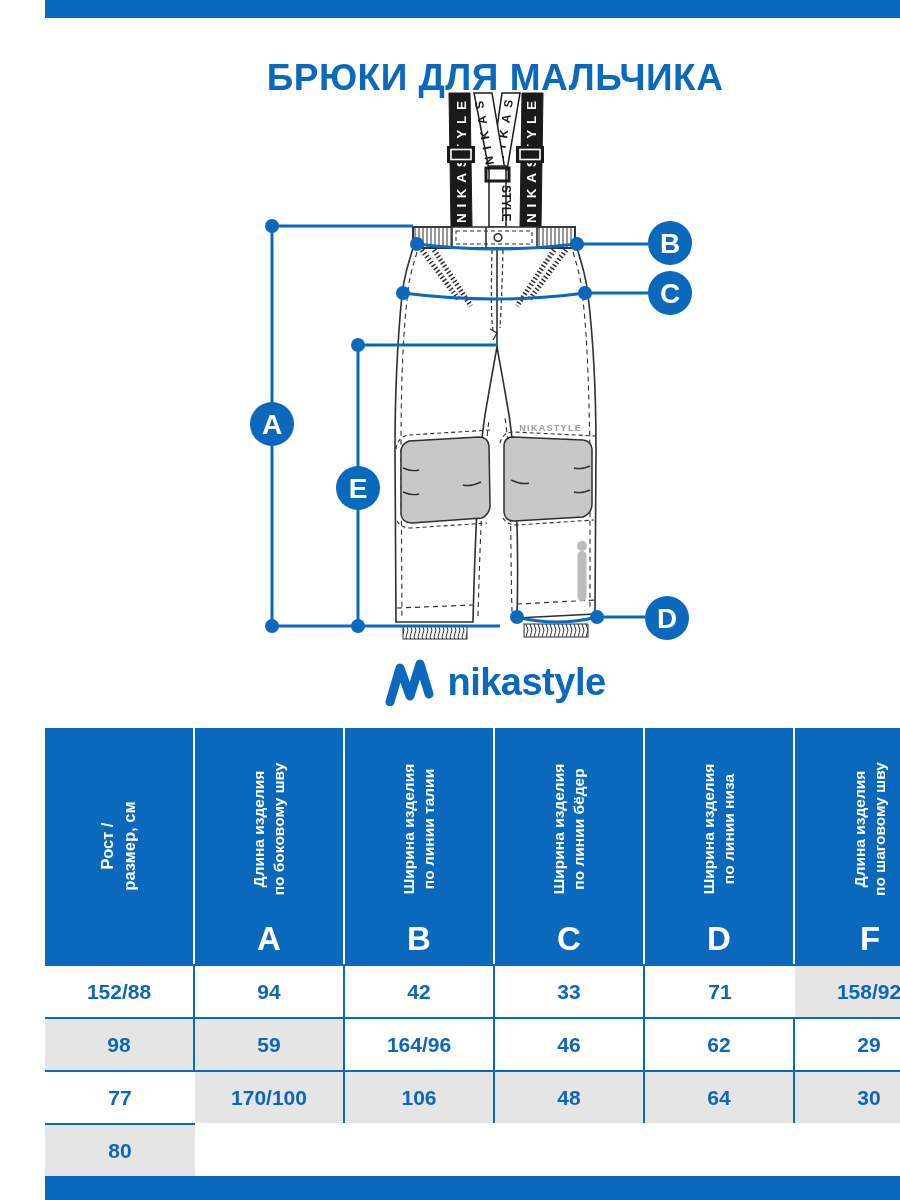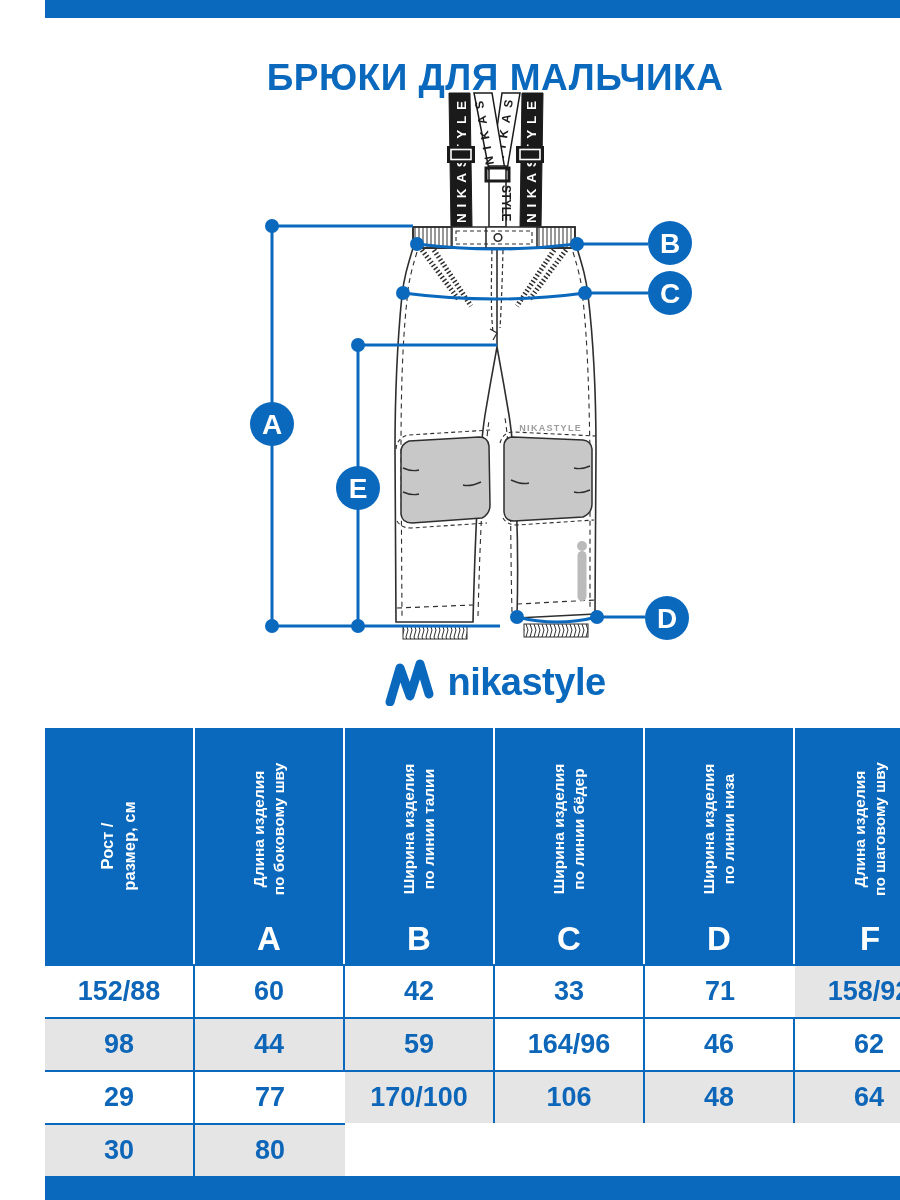--- a/index.html
+++ b/index.html
@@ -18,21 +18,21 @@
   .hcell{position:relative;background:#0a68bd;border-right:2px solid #fff;box-sizing:border-box;
          display:flex;flex-direction:column;justify-content:flex-end;align-items:center;}
   .hcell.last{border-right:none;}
   .rot{position:absolute;left:50%;top:43%;transform:translate(-50%,-50%) rotate(-90deg);
        text-align:center;color:#fff;font-weight:bold;font-size:15.5px;line-height:1.32;
        white-space:nowrap;}
   .rot.mid{top:50%;font-size:16.5px;}
   .rot span{display:block;}
   .hletter{color:#fff;font-size:33px;font-weight:bold;padding-bottom:9px;line-height:1;}
   .cell{display:flex;align-items:center;justify-content:center;box-sizing:border-box;
-        font-weight:bold;font-size:27px;color:#0e66b8;background:#fff;
+        font-weight:bold;font-size:21px;color:#0e66b8;background:#fff;
         border-right:2px solid #0a68bd;border-top:2px solid #0a68bd;}
   .cell.lastcol{border-right:none;}
   .cell.alt{background:#e5e5e5;}
   .bottombar{position:absolute;top:1176px;left:0;width:900px;height:24px;background:#0a68bd;}
 </style>
 </head>
 <body>
 
 <div class="page">
 
@@ -247,28 +247,27 @@
     </div>
     <div class="hcell last">
       <div class="rot">
         <span>Длина изделия</span>
           <span>по шаговому шву</span>
       </div>
       <div class="hletter">F</div>
     </div>
 
     <div class="cell">152/88</div>
-    <div class="cell">60</div>
+    <div class="cell">94</div>
     <div class="cell">42</div>
     <div class="cell">33</div>
     <div class="cell lastcol">71</div>
 
     <div class="cell alt">158/92</div>
     <div class="cell alt">98</div>
-    <div class="cell alt">44</div>
     <div class="cell alt">59</div>
 
     <div class="cell">164/96</div>
     <div class="cell">46</div>
     <div class="cell">62</div>
     <div class="cell">29</div>
     <div class="cell lastcol">77</div>
 
     <div class="cell alt">170/100</div>
     <div class="cell alt">106</div>

